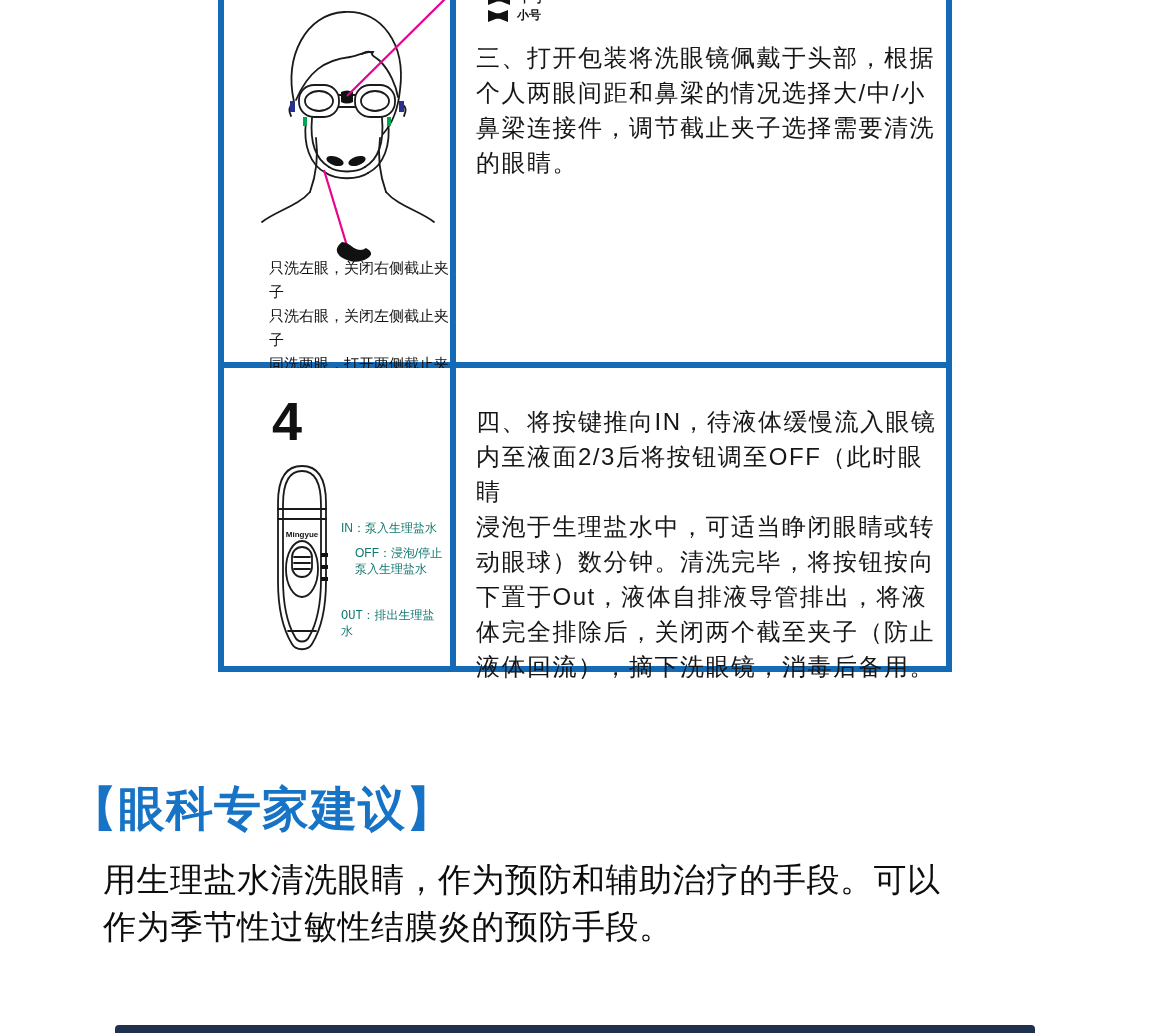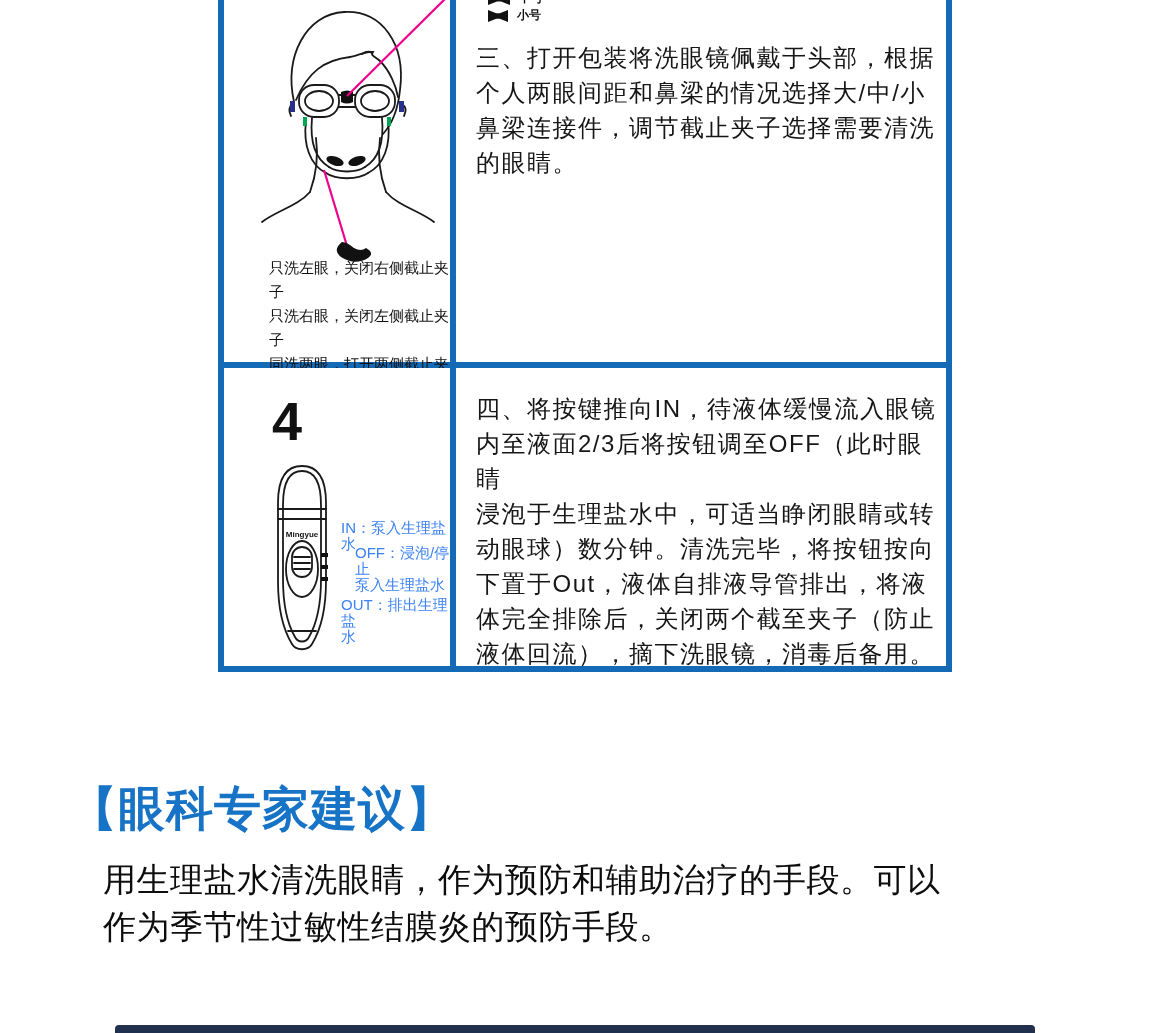--- a/index.html
+++ b/index.html
@@ -12,35 +12,35 @@
   #row-step3{top:0;width:734px;height:368px;}
   #row-step4{top:368px;width:734px;height:304px;}
   .cell-left{position:relative;width:194px;flex:0 0 194px;margin-left:32px;}
   .v-divider{width:6px;flex:0 0 6px;background:#146ab5;}
   .cell-right{position:relative;flex:1 1 auto;}
   .step-text{
     white-space:pre-line;font-size:24px;line-height:35px;letter-spacing:1.5px;
     font-weight:500;color:#161616;
   }
   #step3-text{padding:40px 8px 0 20px;}
-  #step4-text{padding:23px 6px 0 20px;}
+  #step4-text{padding:36px 6px 0 20px;}
   .captions{position:absolute;top:256px;left:13px;white-space:pre-line;
     font-size:15px;line-height:24px;color:#111;font-weight:500;}
   .legend-row{position:absolute;display:flex;align-items:center;gap:9px;left:16px;padding-left:16px;}
   .legend-label{font-size:12px;color:#111;font-weight:600;}
   #legend-row-1{top:-10px;}
   #legend-row-2{top:7px;}
   #step4-number{position:absolute;top:22px;left:16px;font-size:54px;font-weight:700;color:#111;
     font-family:"Liberation Sans","DejaVu Sans",sans-serif;}
   #device-svg{position:absolute;top:95px;left:8px;}
-  .device-label{position:absolute;white-space:pre-line;font-size:15px;line-height:16px;
-    color:#3b82f6;font-weight:500;}
+  .device-label{position:absolute;white-space:pre-line;font-size:12px;line-height:16px;
+    color:#0f766e;font-weight:500;}
   #label-in{top:152px;left:85px;}
   #label-off{top:177px;left:99px;}
-  #label-out{top:229px;left:85px;}
+  #label-out{top:240px;left:85px;font-family:Liberation Mono, monospace;}
   #advice-heading{position:absolute;left:70px;top:778px;font-size:47px;font-weight:600;
     letter-spacing:1px;}
   #advice-body{position:absolute;left:103px;top:856px;font-size:33px;line-height:47px;
     font-weight:500;color:#0d0d0d;white-space:pre-line;letter-spacing:0.5px;}
   #bottom-bar{position:absolute;left:115px;top:1025px;width:920px;height:8px;
     border-radius:4px 4px 0 0;}
   svg{display:block;}
 </style>
 </head>
 <body>

